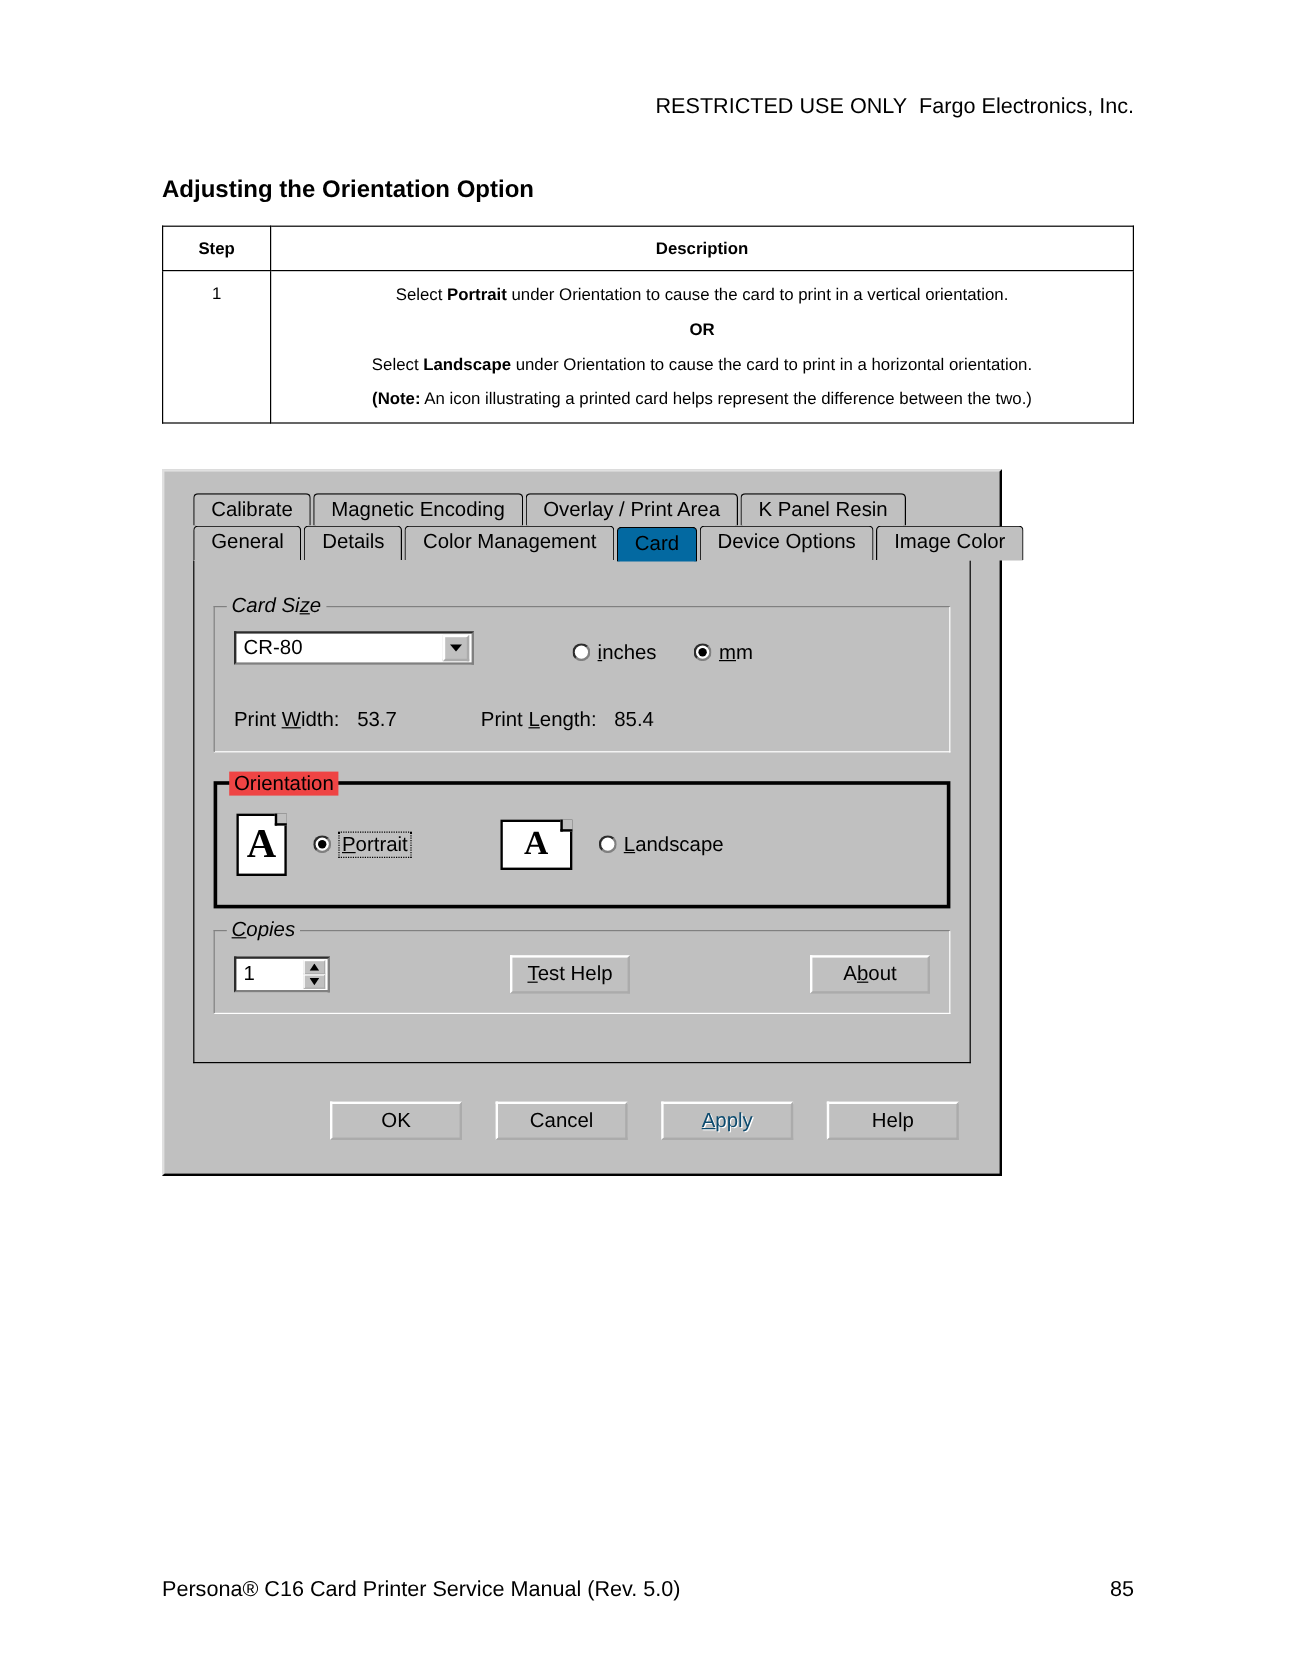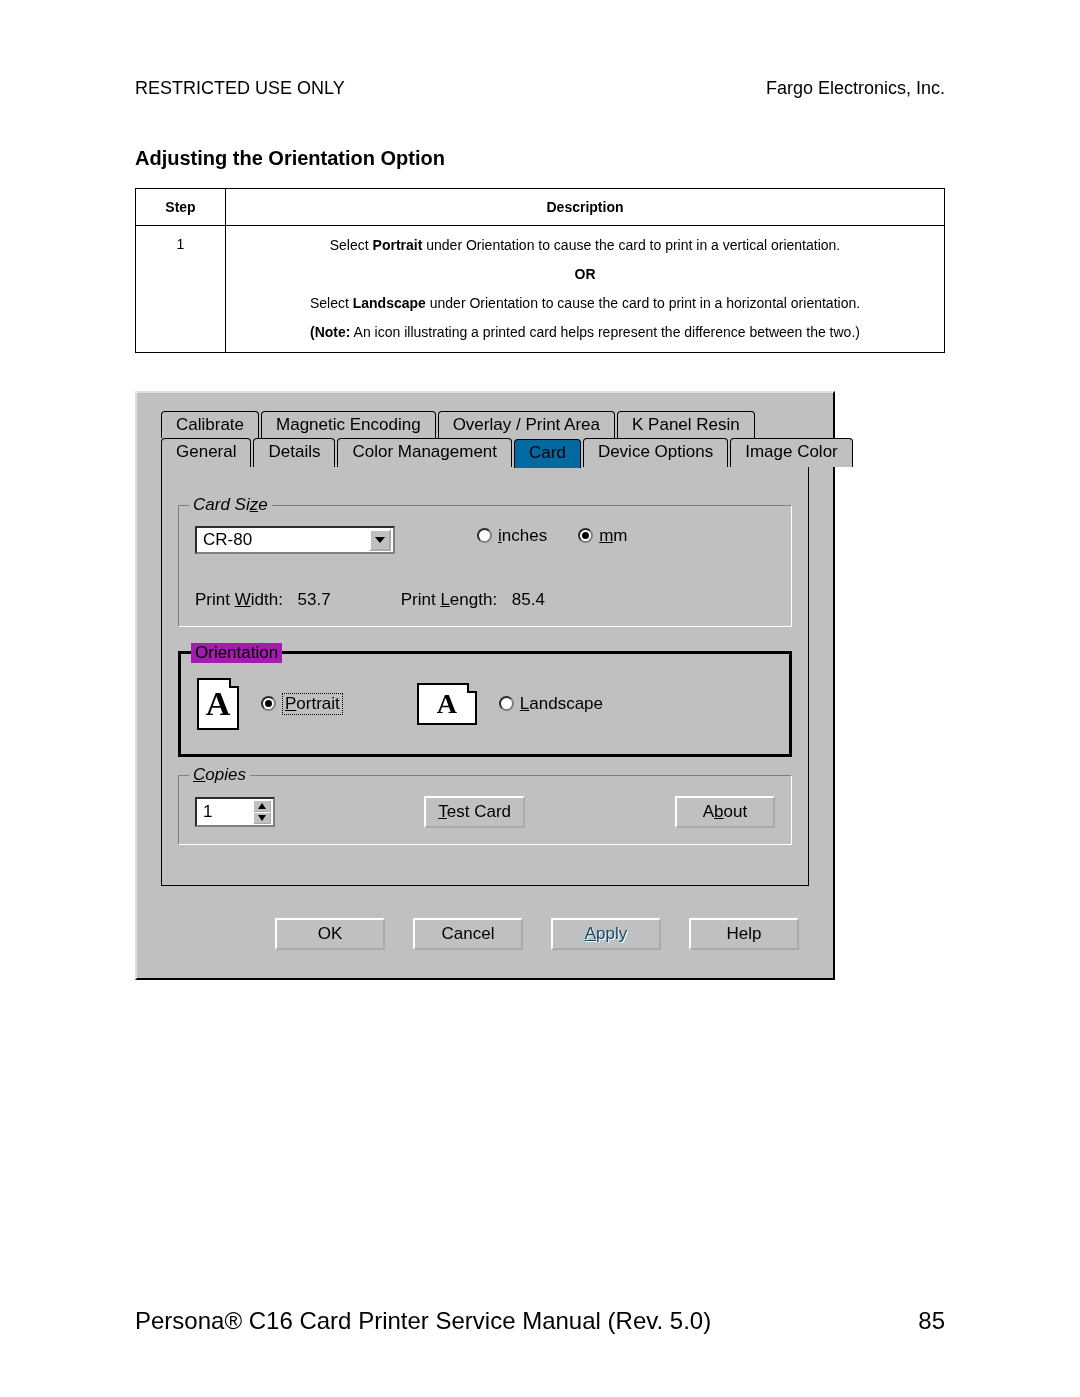--- a/index.html
+++ b/index.html
@@ -9,21 +9,21 @@
     width: 1080px;
     height: 1397px;
     position: relative;
     color: #000;
   }
   .page {
     padding: 78px 135px 0 135px;
   }
   .header-row {
     display: flex;
-    justify-content: space-between;
+    justify-content: flex-end;
     font-size: 18px;
     margin-bottom: 48px;
     gap: 10px;
   }
   .section-title {
     font-size: 20px;
     font-weight: bold;
     margin-bottom: 18px;
   }
   table.steps {
@@ -110,24 +110,24 @@
   .orientation-box {
     border: 3px solid #000;
     padding: 24px 16px 24px 16px;
     margin-top: 24px;
     position: relative;
   }
   .orientation-box .legend {
     position: absolute;
     top: -11px;
     left: 10px;
-    background: #a21caf;
+    background: #ef4444;
     padding: 0 4px;
   }
-  .row { display: flex; align-items: flex-start; gap: 31px; }
+  .row { display: flex; align-items: flex-end; gap: 31px; }
   .combo {
     display: inline-flex;
     align-items: center;
     background: #fff;
     border: 2px inset #808080;
     height: 28px;
     width: 200px;
   }
   .combo-val { flex: 1; padding: 2px 6px; }
   .combo-btn {
@@ -208,21 +208,21 @@
   }
   .ul { text-decoration: underline; }
 
   .footer {
     position: absolute;
     bottom: 62px;
     left: 135px;
     right: 135px;
     display: flex;
     justify-content: space-between;
-    font-size: 24px;
+    font-size: 18px;
   }
 </style>
 </head>
 <body>
 
 <div class="page">
   <div class="header-row">
     <div>RESTRICTED USE ONLY</div>
     <div>Fargo Electronics, Inc.</div>
   </div>
@@ -350,21 +350,21 @@
               </div>
               <div class="spin-btn">
                 <svg viewBox="0 0 8 6">
                     <polygon points="0,0 8,0 4,6" fill="#000"></polygon>
                   </svg>
               </div>
             </div>
           </div>
           <div style="flex:1"></div>
           <div class="btn">
-            <span><span class="ul">T</span><span>est Card</span></span>
+            <span><span class="ul">T</span><span>est Help</span></span>
           </div>
           <div style="width:30px"></div>
           <div class="btn">
             <span><span>A</span><span class="ul">b</span><span>out</span></span>
           </div>
         </div>
       </div>
     </div>
 
     <div class="dialog-buttons">

